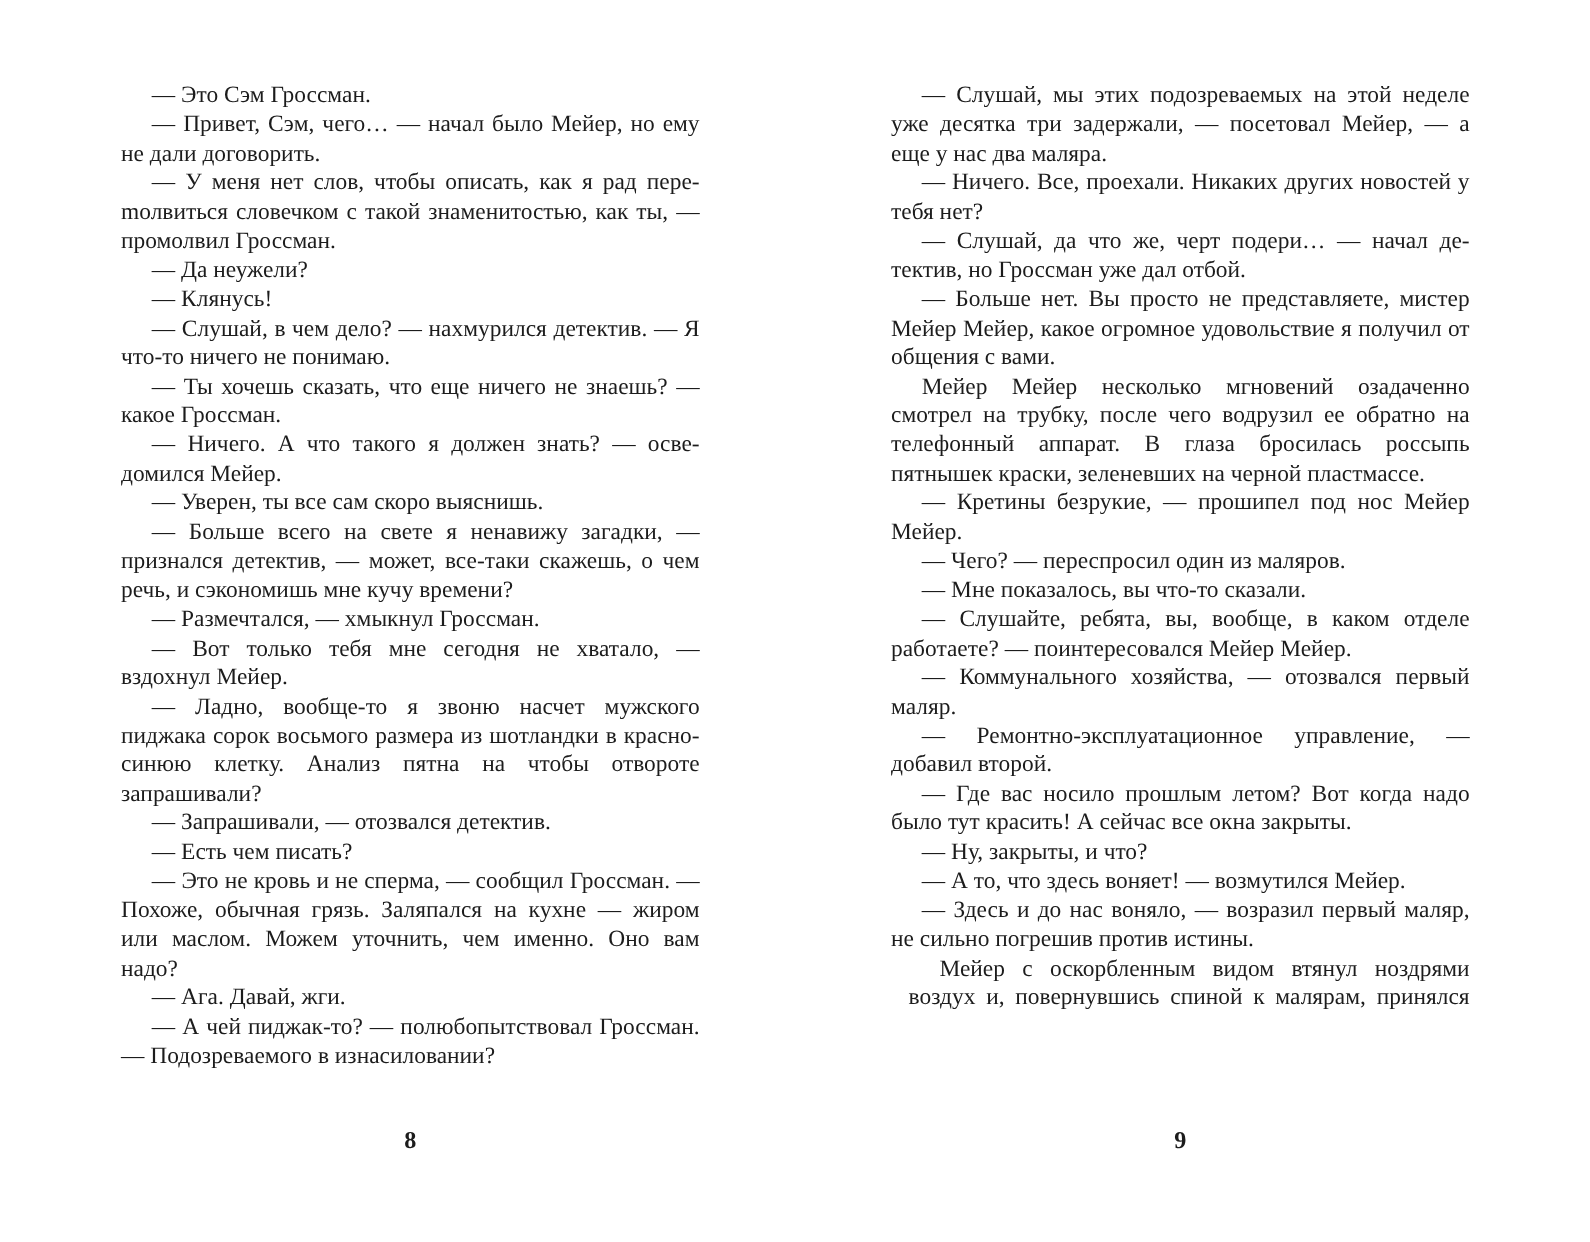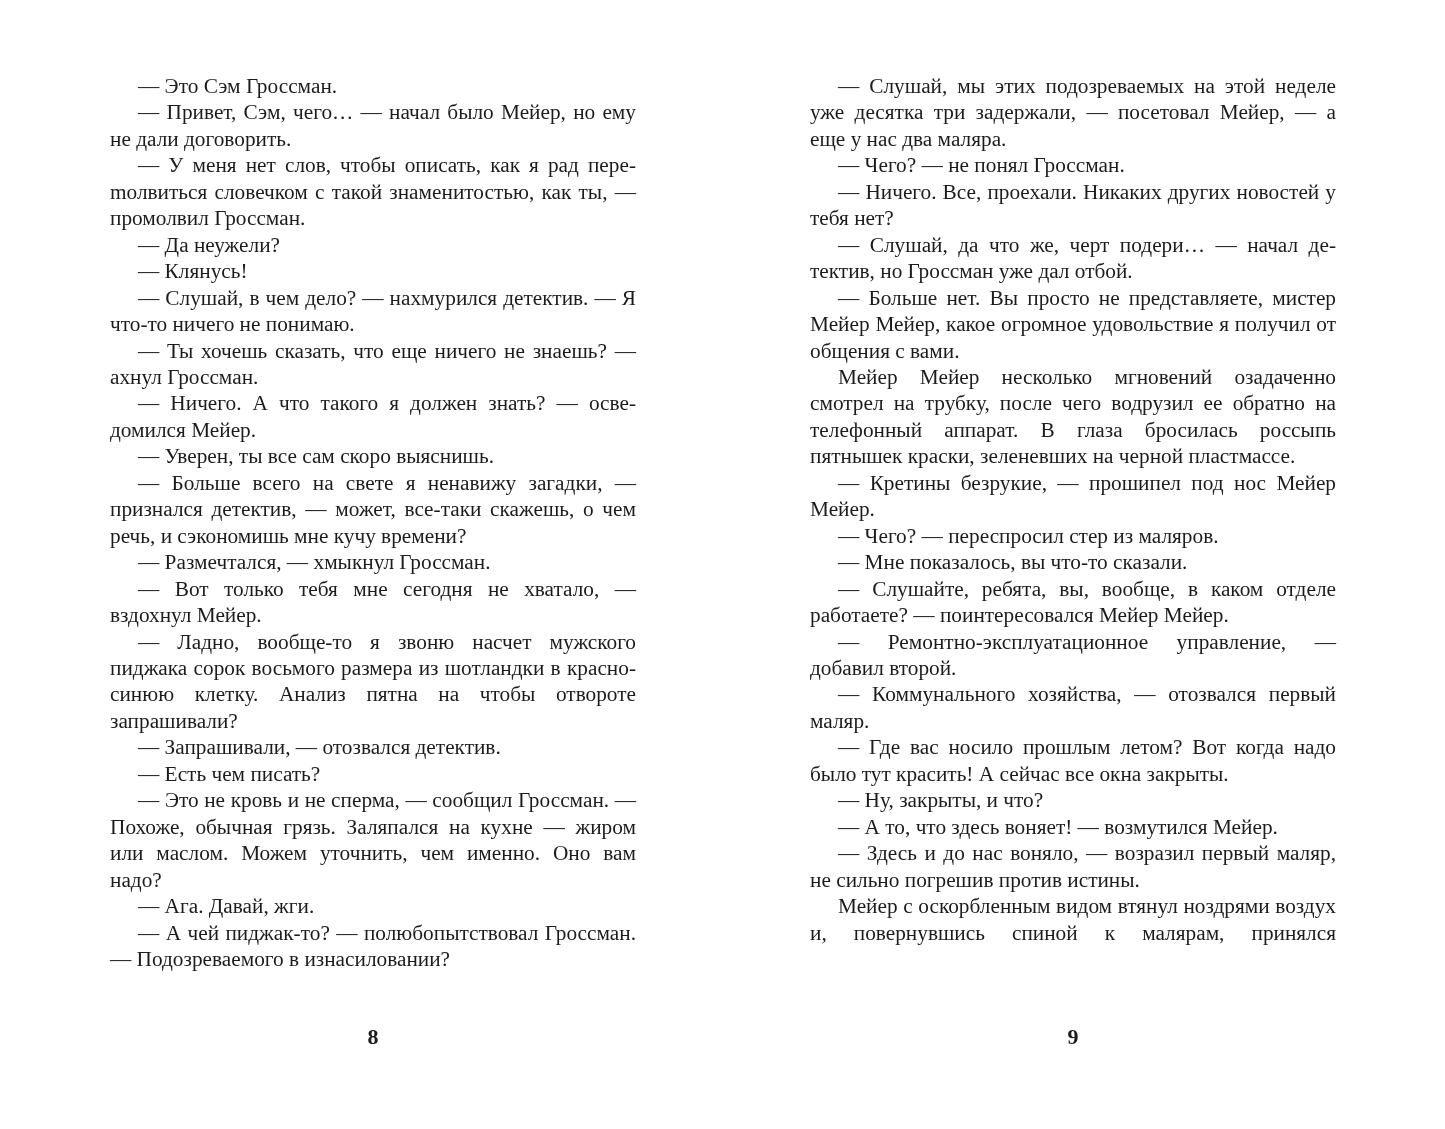--- a/index.html
+++ b/index.html
@@ -27,20 +27,21 @@
       line-height: 26.45px;
       text-align: justify;
       hyphens: manual;
     }
     .para {
       margin: 0;
       text-indent: 28px;
     }
     .para.last {
       text-align-last: justify;
+      margin-left: 16px;
     }
     .page-number {
       position: absolute;
       top: 1024px;
       width: 526px;
       text-align: center;
       font-weight: bold;
       font-size: 22px;
       line-height: 26px;
     }
@@ -51,50 +52,49 @@
 <body>
 
 <div class="page page-left">
   <div class="text-block">
     <p class="para">— Это Сэм Гроссман.</p>
     <p class="para">— Привет, Сэм, чего… — начал было Мейер, но ему не дали договорить.</p>
     <p class="para">— У меня нет слов, чтобы описать, как я рад пере­mолвиться словечком с такой знаменитостью, как ты, — промолвил Гроссман.</p>
     <p class="para">— Да неужели?</p>
     <p class="para">— Клянусь!</p>
     <p class="para">— Слушай, в чем дело? — нахмурился детектив. — Я что-то ничего не понимаю.</p>
-    <p class="para">— Ты хочешь сказать, что еще ничего не знаешь? — ахнул Гроссман.</p>
+    <p class="para">— Ты хочешь сказать, что еще ничего не знаешь? — какое Гроссман.</p>
     <p class="para">— Ничего. А что такого я должен знать? — осве­домился Мейер.</p>
     <p class="para">— Уверен, ты все сам скоро выяснишь.</p>
     <p class="para">— Больше всего на свете я ненавижу загадки, — признался детектив, — может, все-таки скажешь, о чем речь, и сэкономишь мне кучу времени?</p>
     <p class="para">— Размечтался, — хмыкнул Гроссман.</p>
     <p class="para">— Вот только тебя мне сегодня не хватало, — вздохнул Мейер.</p>
     <p class="para">— Ладно, вообще-то я звоню насчет мужского пиджака сорок восьмого размера из шотландки в красно-синюю клетку. Анализ пятна на чтобы от­вороте запрашивали?</p>
     <p class="para">— Запрашивали, — отозвался детектив.</p>
     <p class="para">— Есть чем писать?</p>
     <p class="para">— Это не кровь и не сперма, — сообщил Гросс­ман. — Похоже, обычная грязь. Заляпался на кухне — жиром или маслом. Можем уточнить, чем именно. Оно вам надо?</p>
     <p class="para">— Ага. Давай, жги.</p>
     <p class="para">— А чей пиджак-то? — полюбопытствовал Гросс­ман. — Подозреваемого в изнасиловании?</p>
   </div>
 </div>
 <div class="page-number page-left-num">8</div>
 
 <div class="page page-right">
   <div class="text-block">
     <p class="para">— Слушай, мы этих подозреваемых на этой неделе уже десятка три задержали, — посетовал Мейер, — а еще у нас два маляра.</p>
-    <p class="para">— Чего? — не понял Гроссман.</p>
     <p class="para">— Ничего. Все, проехали. Никаких других ново­стей у тебя нет?</p>
     <p class="para">— Слушай, да что же, черт подери… — начал де­тектив, но Гроссман уже дал отбой.</p>
     <p class="para">— Больше нет. Вы просто не представляете, ми­стер Мейер Мейер, какое огромное удовольствие я получил от общения с вами.</p>
     <p class="para">Мейер Мейер несколько мгновений озадаченно смотрел на трубку, после чего водрузил ее обратно на телефонный аппарат. В глаза бросилась россыпь пятнышек краски, зеленевших на черной пласт­массе.</p>
     <p class="para">— Кретины безрукие, — прошипел под нос Мейер Мейер.</p>
-    <p class="para">— Чего? — переспросил стер из маляров.</p>
+    <p class="para">— Чего? — переспросил один из маляров.</p>
     <p class="para">— Мне показалось, вы что-то сказали.</p>
     <p class="para">— Слушайте, ребята, вы, вообще, в каком отделе работаете? — поинтересовался Мейер Мейер.</p>
+    <p class="para">— Коммунального хозяйства, — отозвался первый маляр.</p>
     <p class="para">— Ремонтно-эксплуатационное управление, — добавил второй.</p>
-    <p class="para">— Коммунального хозяйства, — отозвался первый маляр.</p>
     <p class="para">— Где вас носило прошлым летом? Вот когда надо было тут красить! А сейчас все окна закрыты.</p>
     <p class="para">— Ну, закрыты, и что?</p>
     <p class="para">— А то, что здесь воняет! — возмутился Мейер.</p>
     <p class="para">— Здесь и до нас воняло, — возразил первый ма­ляр, не сильно погрешив против истины.</p>
     <p class="para last">Мейер с оскорбленным видом втянул ноздрями воздух и, повернувшись спиной к малярам, принялся</p>
   </div>
 </div>
 <div class="page-number page-right-num">9</div>
 
 </body></html>

